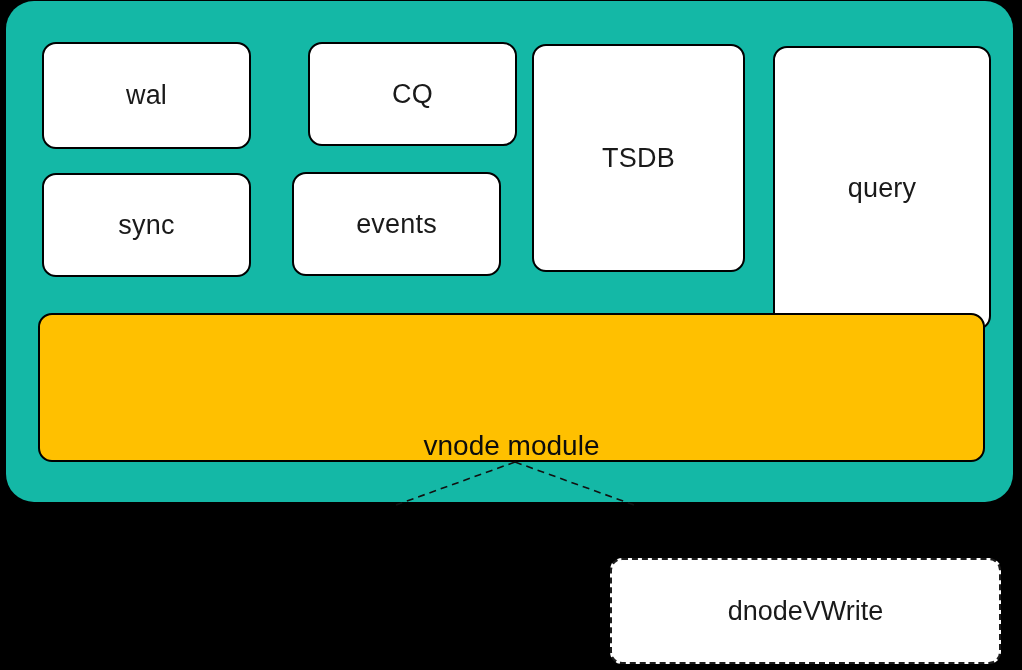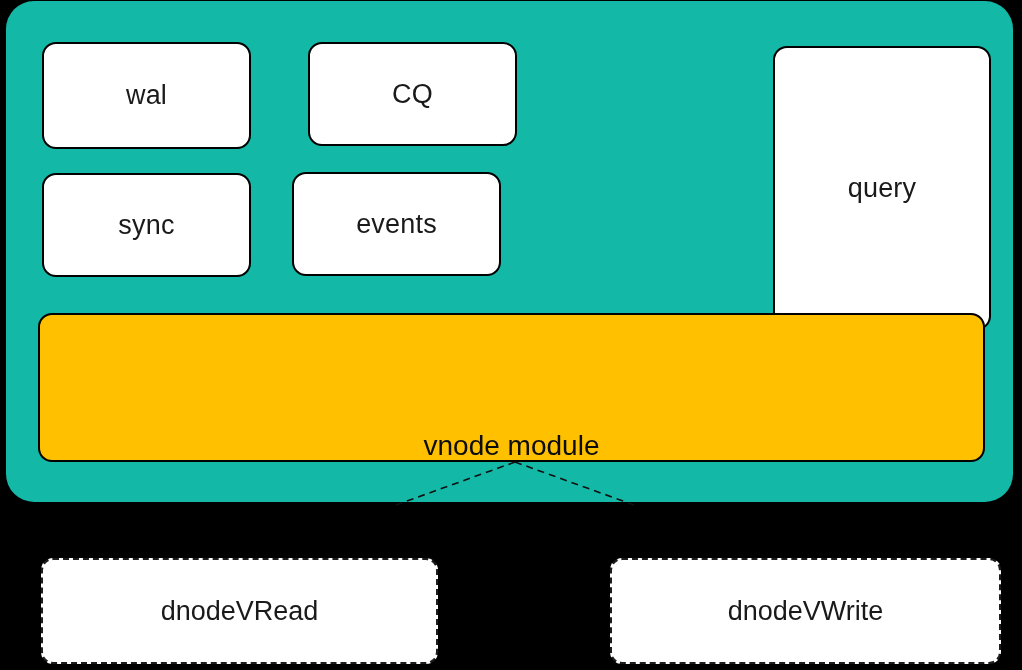--- a/index.html
+++ b/index.html
@@ -128,37 +128,37 @@
     </div>
 
     <div class="module-box box-cq">
       <span class="box-label">CQ</span>
     </div>
 
     <div class="module-box box-events">
       <span class="box-label">events</span>
     </div>
 
+    <div class="module-box box-tsdb">
+      <span class="box-label">TSDB</span>
+    </div>
 
     <div class="module-box box-query">
       <span class="box-label">query</span>
     </div>
 
     <div class="vnode-module-bar">
       <span class="box-label">vnode module</span>
     </div>
 
   </div>
 
   <svg class="connector-svg" viewBox="0 0 1022 670" xmlns="http://www.w3.org/2000/svg">
     <path d="M 515 462 L 396 505" stroke="#111111" stroke-width="1.6" fill="none" stroke-dasharray="7 5"></path>
     <path d="M 515 462 L 634 505" stroke="#111111" stroke-width="1.6" fill="none" stroke-dasharray="7 5"></path>
   </svg>
 
-  <div class="dnode-box box-dnodevread">
-    <span class="box-label">dnodeVRead</span>
-  </div>
 
   <div class="dnode-box box-dnodevwrite">
     <span class="box-label">dnodeVWrite</span>
   </div>
 
 </div>
 
 </body></html>

